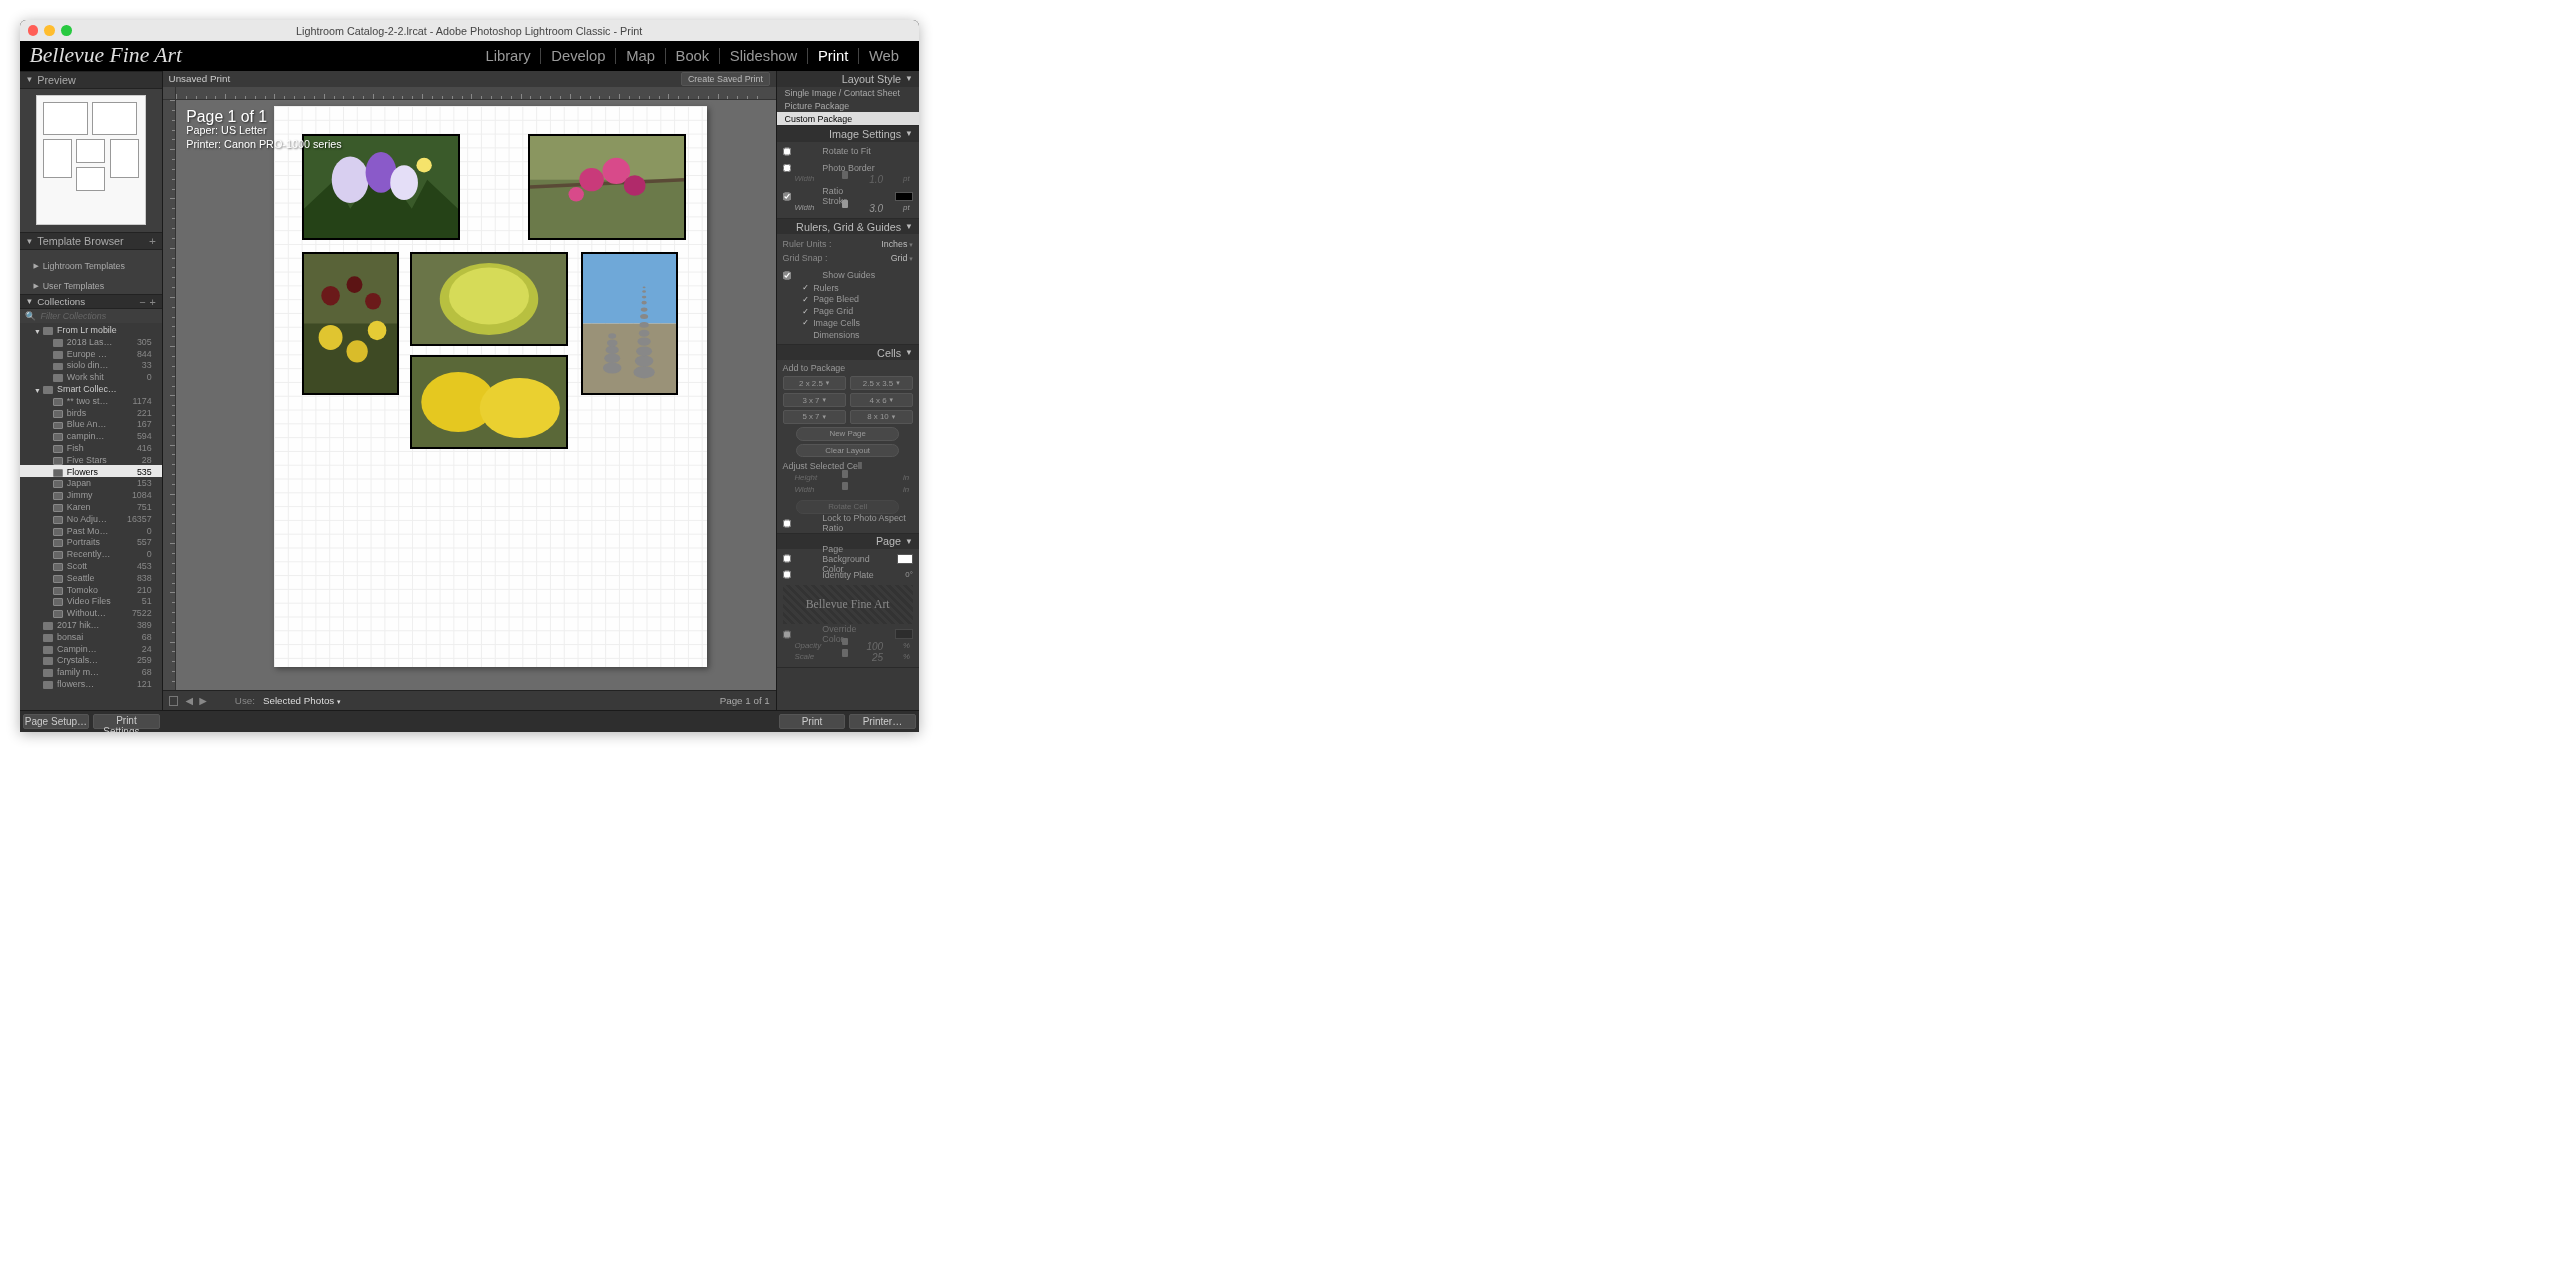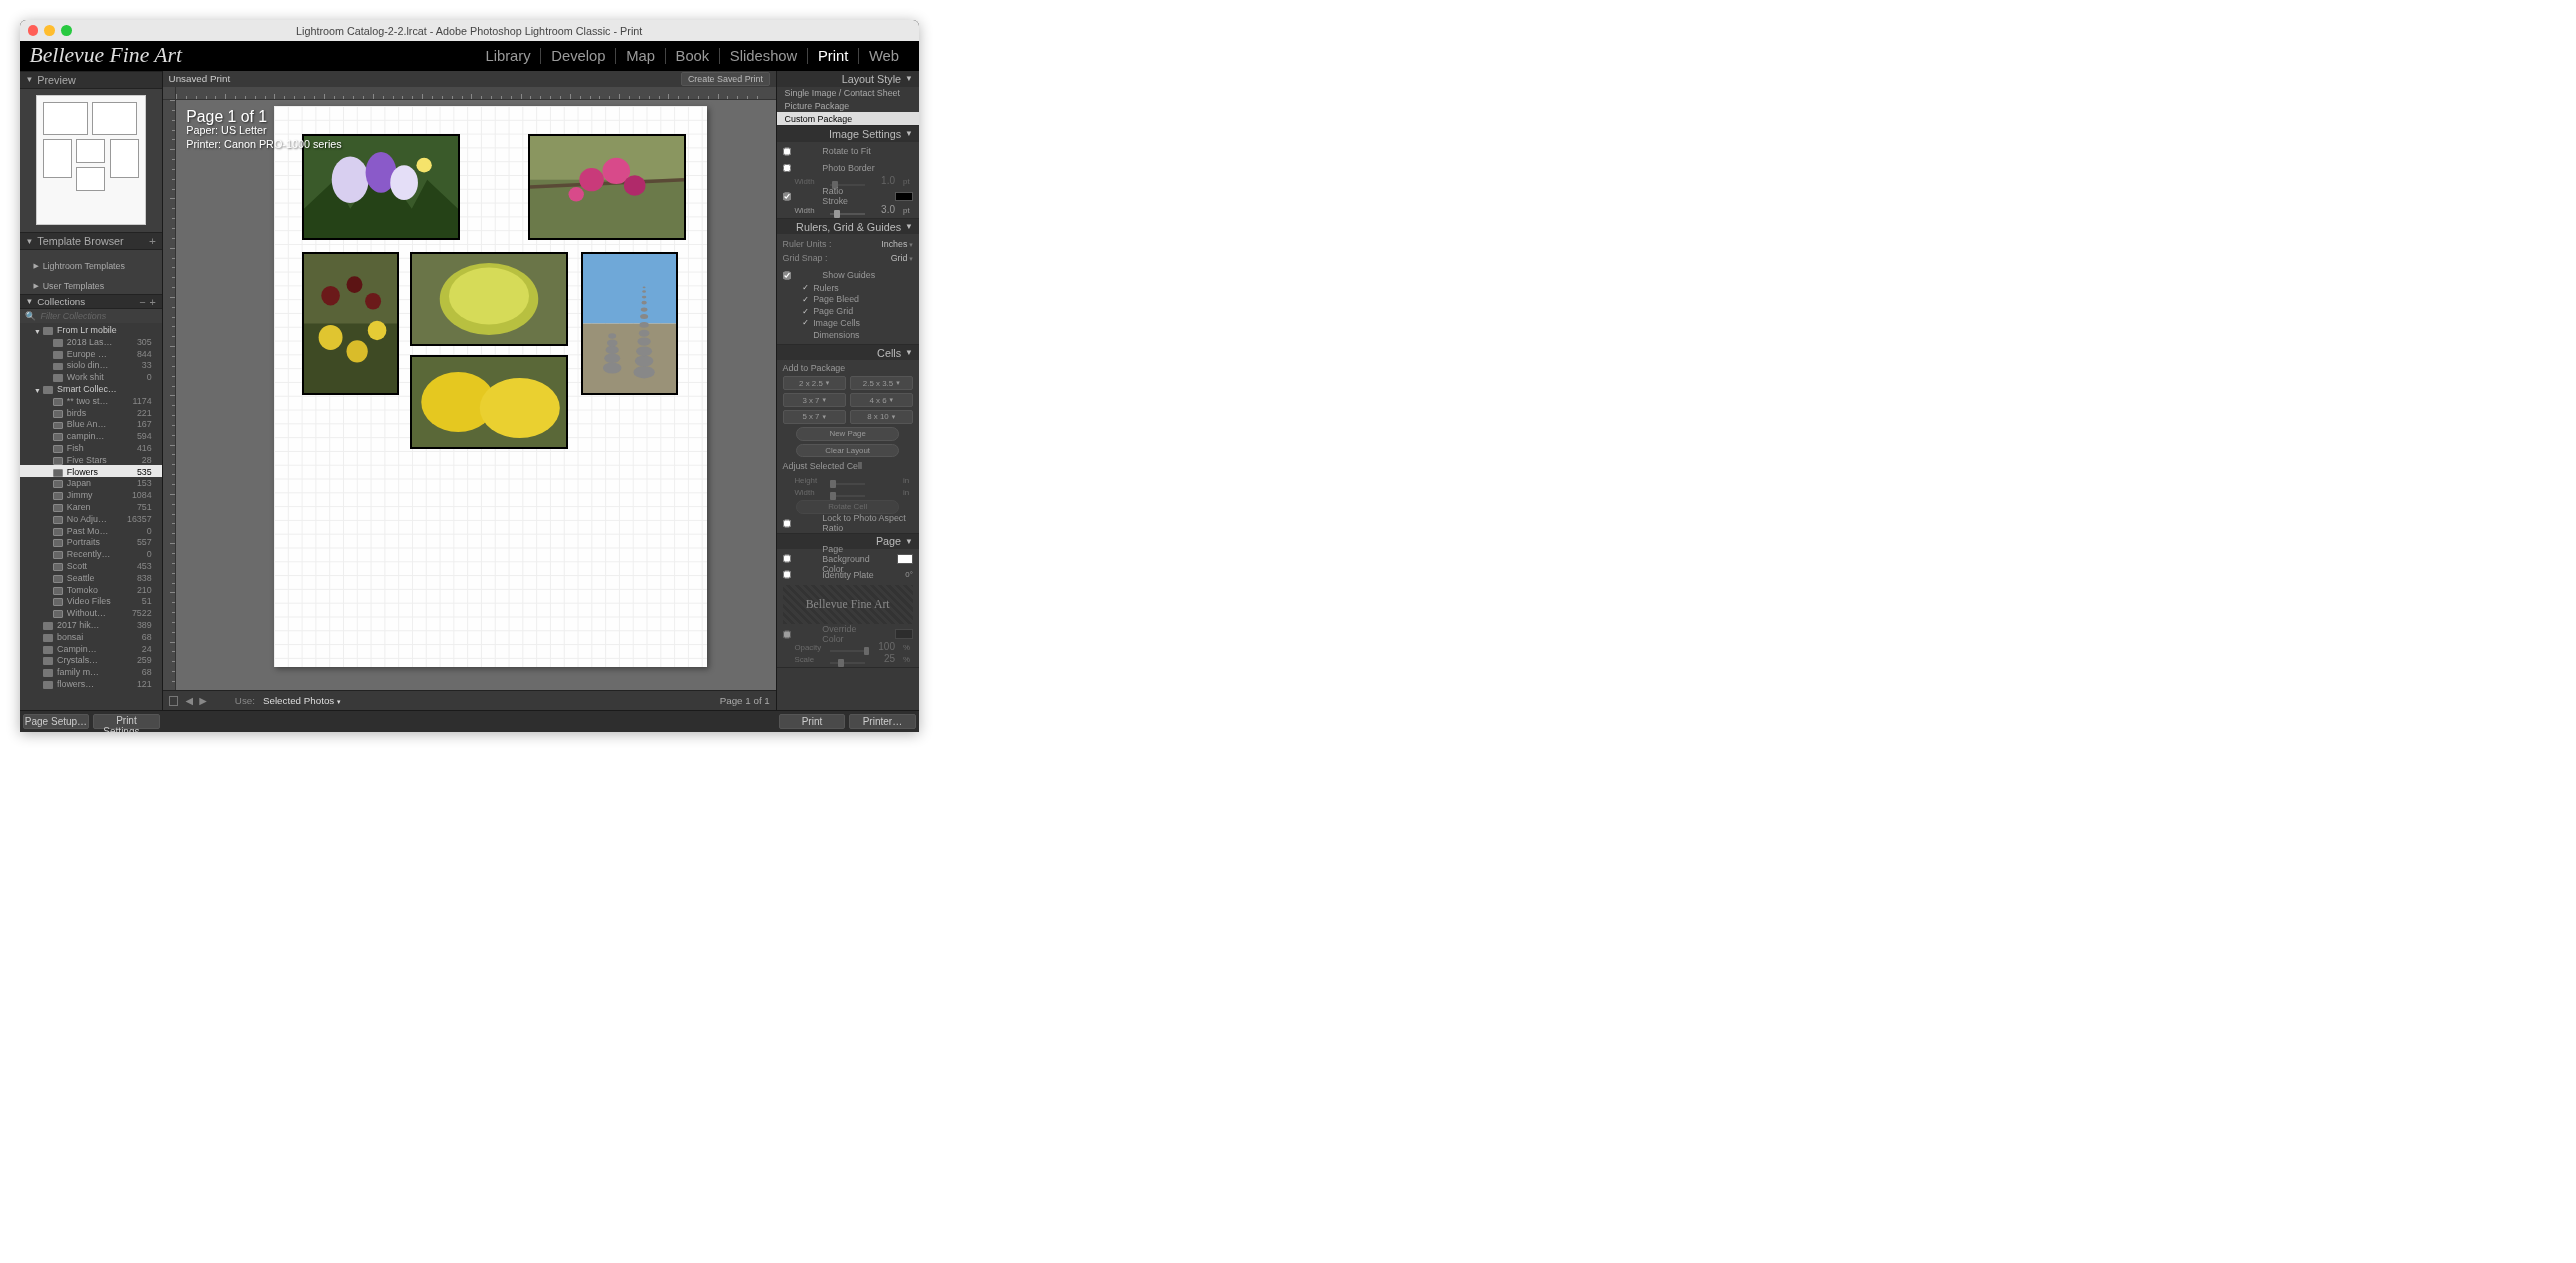--- a/index.html
+++ b/index.html
@@ -72,21 +72,21 @@
 .footer button{ flex:1; background:#4a4a4a; border:1px solid #555; color:#ccc; font-size:10px; border-radius:2px; cursor:pointer;}
 .footer .mid{flex:1;}
 
 .rsec{border-bottom:1px solid #2a2a2a;}
 .rsec-head{ height:15.8px; display:flex; align-items:center; justify-content:flex-end; padding:0 5.9px; background:#303030; font-size:10.8px; color:#bbb; cursor:pointer;}
 .rsec-head .tri{margin-left:3.9px;font-size:7.9px;}
 .rsec-body{ padding:3px 5.9px; background:#3a3a3a; font-size:8.9px; color:#999;}
 .opt-row{display:flex;align-items:center;height:12.8px;gap:27px;}
 .opt-row input[type=checkbox]{width:8.9px;height:8.9px;margin-right:3.9px;accent-color:#888;}
 .opt-row .label{flex:1;}
-.slider-row{display:flex;align-items:flex-end;height:11.8px;padding-left:11.8px;gap:8px;}
+.slider-row{display:flex;align-items:flex-start;height:11.8px;padding-left:11.8px;gap:20px;font-style:italic;}
 .slider-row .slabel{width:27.6px;font-size:7.9px;}
 .slider-row .track{flex:1;height:2px;background:#555;position:relative;}
 .slider-row .thumb{position:absolute;top:-3px;width:5.9px;height:7.9px;background:#999;border-radius:1px;}
 .slider-row .sval{width:21.7px;text-align:right;font-size:10px;}
 .slider-row .sunit{width:9.8px;font-size:7.9px;}
 .style-opt{height:12.8px;display:flex;align-items:center;padding:0 7.9px;font-size:8.9px;color:#aaa;cursor:pointer;}
 .style-opt.sel{background:#ddd;color:#000;}
 .kv-row{display:flex;justify-content:space-between;height:13.8px;align-items:center;font-size:8.9px;}
 .kv-row .k{color:#888;}
 .kv-row .v{color:#bbb;}

